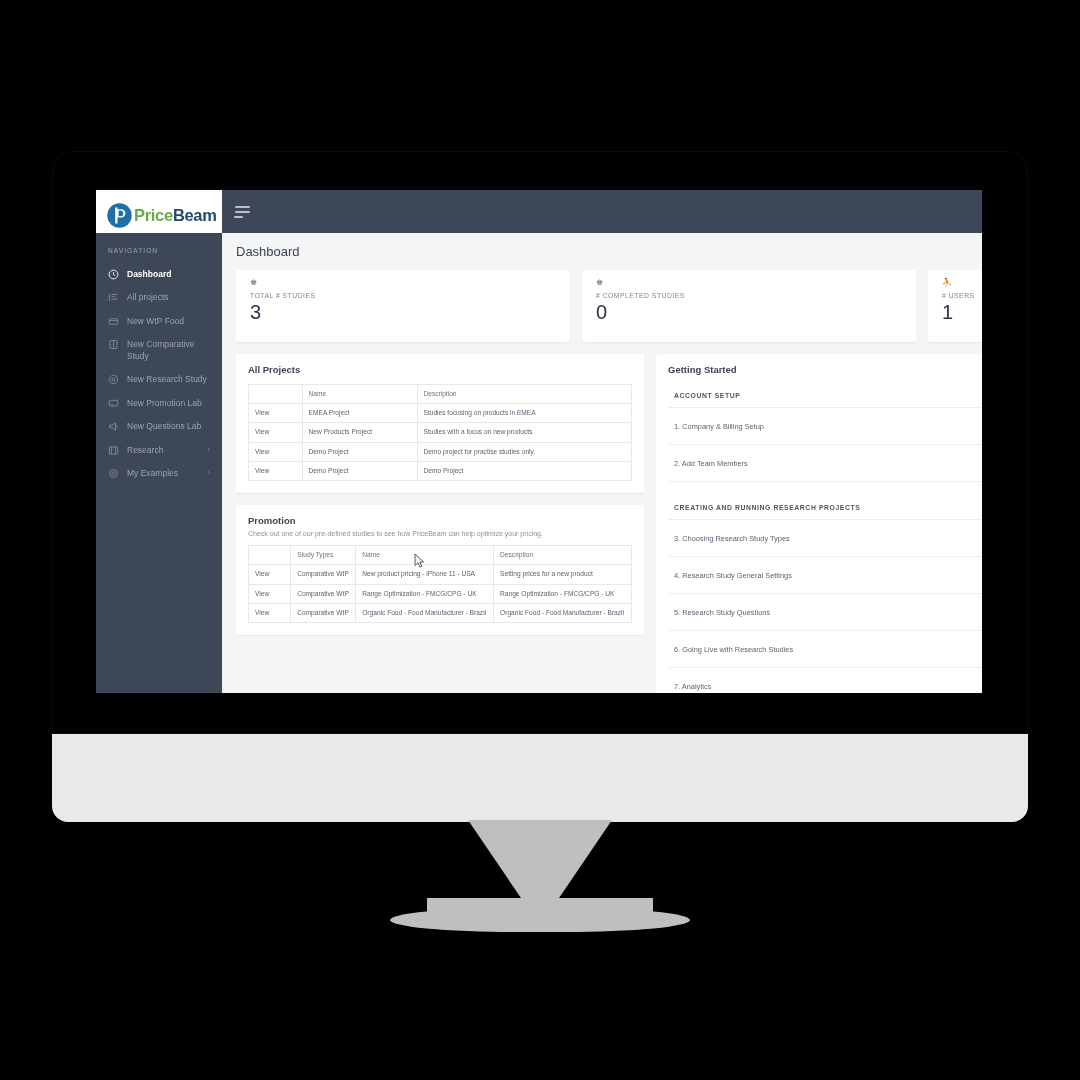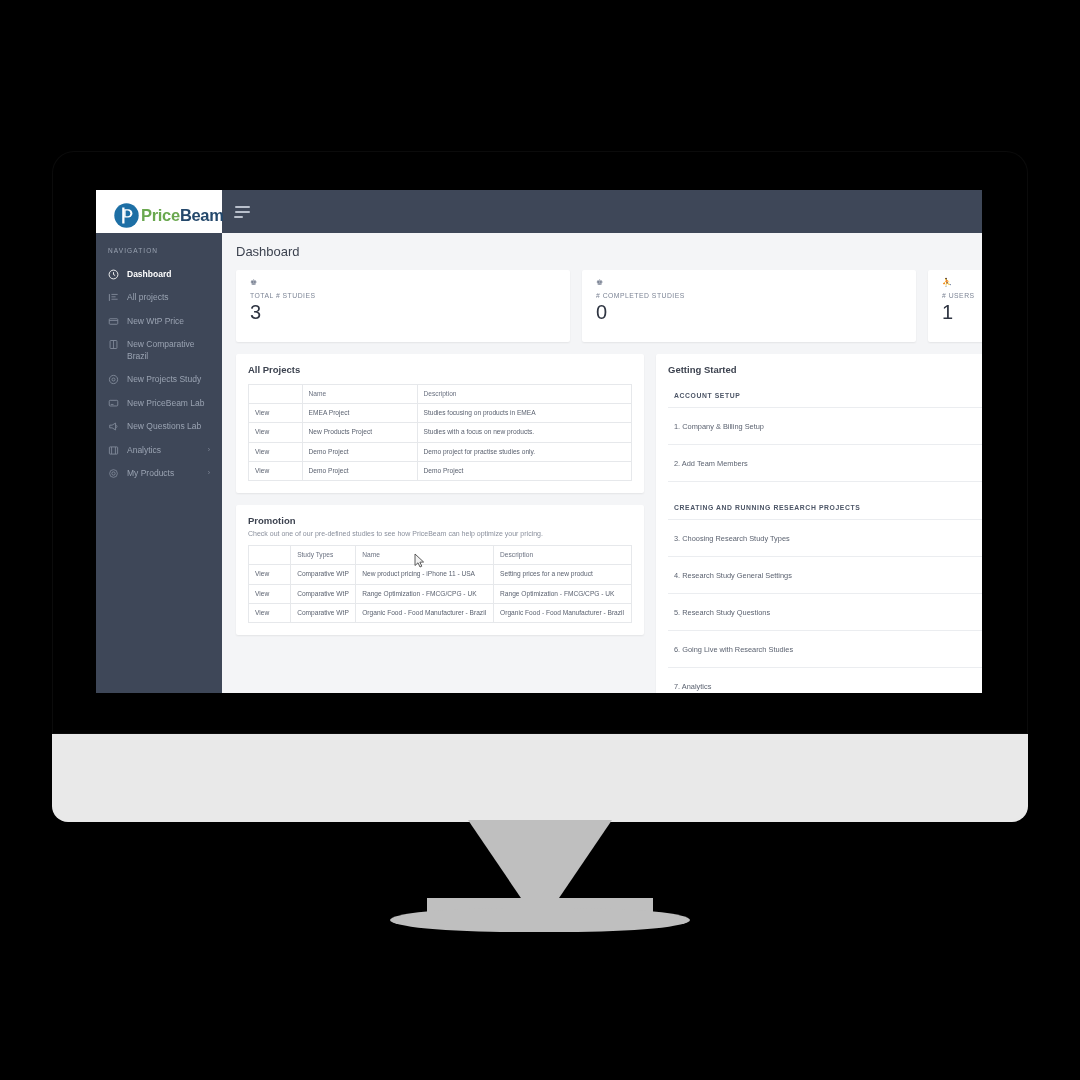--- a/index.html
+++ b/index.html
@@ -98,21 +98,21 @@
     background: #3e4758;
     display: flex;
     align-items: stretch;
   }
   .logo-box {
     width: 126px;
     height: 51px;
     background: #ffffff;
     display: flex;
     align-items: center;
-    padding-left: 17px;
+    padding-left: 10px;
     box-sizing: border-box;
   }
   .logo-mark {
     width: 27px;
     height: 27px;
     flex: 0 0 auto;
     position: relative;
   }
   .logo-text {
     font-size: 16.5px;
@@ -391,82 +391,82 @@
           <span class="nav-label">All projects</span>
         </div>
 
         <div class="nav-item">
           <span class="nav-ico">
             <svg width="11" height="11" viewBox="0 0 16 16">
                 <rect x="1.8" y="4" width="12.4" height="8" rx="1.2" fill="none" stroke="currentColor" stroke-width="1.3"></rect>
                 <path d="M1.8 6.6 h12.4" stroke="currentColor" stroke-width="1.2"></path>
               </svg>
           </span>
-          <span class="nav-label">New WtP Price</span>
+          <span class="nav-label">New WtP Food</span>
         </div>
 
         <div class="nav-item">
           <span class="nav-ico">
             <svg width="11" height="11" viewBox="0 0 16 16">
                 <rect x="3" y="2.2" width="10" height="11.6" rx="1" fill="none" stroke="currentColor" stroke-width="1.3"></rect>
                 <path d="M8 2.2 v11.6" stroke="currentColor" stroke-width="1.2"></path>
               </svg>
           </span>
-          <span class="nav-label">New Comparative Brazil</span>
+          <span class="nav-label">New Comparative Study</span>
         </div>
 
         <div class="nav-item">
           <span class="nav-ico">
             <svg width="11" height="11" viewBox="0 0 16 16">
                 <circle cx="8" cy="8" r="6" fill="none" stroke="currentColor" stroke-width="1.3"></circle>
                 <circle cx="8" cy="8" r="2.2" fill="none" stroke="currentColor" stroke-width="1.3"></circle>
               </svg>
           </span>
-          <span class="nav-label">New Projects Study</span>
+          <span class="nav-label">New Research Study</span>
         </div>
 
         <div class="nav-item">
           <span class="nav-ico">
             <svg width="11" height="11" viewBox="0 0 16 16">
                 <rect x="1.8" y="3.4" width="12.4" height="8.2" rx="1.4" fill="none" stroke="currentColor" stroke-width="1.3"></rect>
                 <path d="M4 9.4 h4" stroke="currentColor" stroke-width="1.2"></path>
               </svg>
           </span>
-          <span class="nav-label">New PriceBeam Lab</span>
+          <span class="nav-label">New Promotion Lab</span>
         </div>
 
         <div class="nav-item">
           <span class="nav-ico">
             <svg width="11" height="11" viewBox="0 0 16 16">
                 <path d="M2.5 6 h3.5 l5 -3 v10 l-5 -3 h-3.5 z" fill="none" stroke="currentColor" stroke-width="1.3"></path>
                 <path d="M12.4 6.2 q1.4 1.8 0 3.6" fill="none" stroke="currentColor" stroke-width="1.2"></path>
               </svg>
           </span>
           <span class="nav-label">New Questions Lab</span>
         </div>
 
         <div class="nav-item">
           <span class="nav-ico">
             <svg width="11" height="11" viewBox="0 0 16 16">
                 <rect x="2" y="2.8" width="12" height="10.4" rx="1" fill="none" stroke="currentColor" stroke-width="1.3"></rect>
                 <path d="M5.2 2.8 v10.4 M10.8 2.8 v10.4" stroke="currentColor" stroke-width="1.2"></path>
               </svg>
           </span>
-          <span class="nav-label">Analytics</span>
+          <span class="nav-label">Research</span>
           <span class="nav-caret">›</span>
         </div>
 
         <div class="nav-item">
           <span class="nav-ico">
             <svg width="11" height="11" viewBox="0 0 16 16">
                 <circle cx="8" cy="8" r="2.4" fill="none" stroke="currentColor" stroke-width="1.3"></circle>
                 <circle cx="8" cy="8" r="5.6" fill="none" stroke="currentColor" stroke-width="1.2"></circle>
               </svg>
           </span>
-          <span class="nav-label">My Products</span>
+          <span class="nav-label">My Examples</span>
           <span class="nav-caret">›</span>
         </div>
       </div>
 
       <div class="content">
 
         <div class="page-head">
           <div class="page-title">Dashboard</div>
 
         </div>

